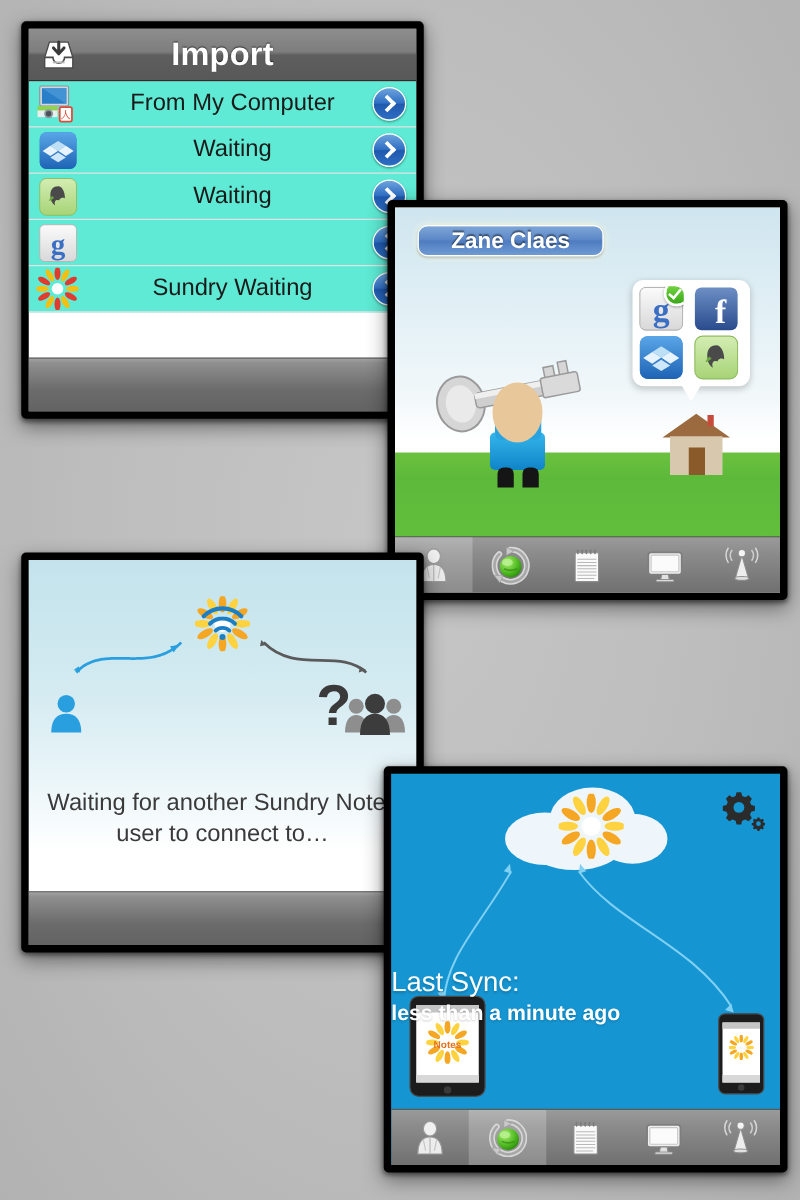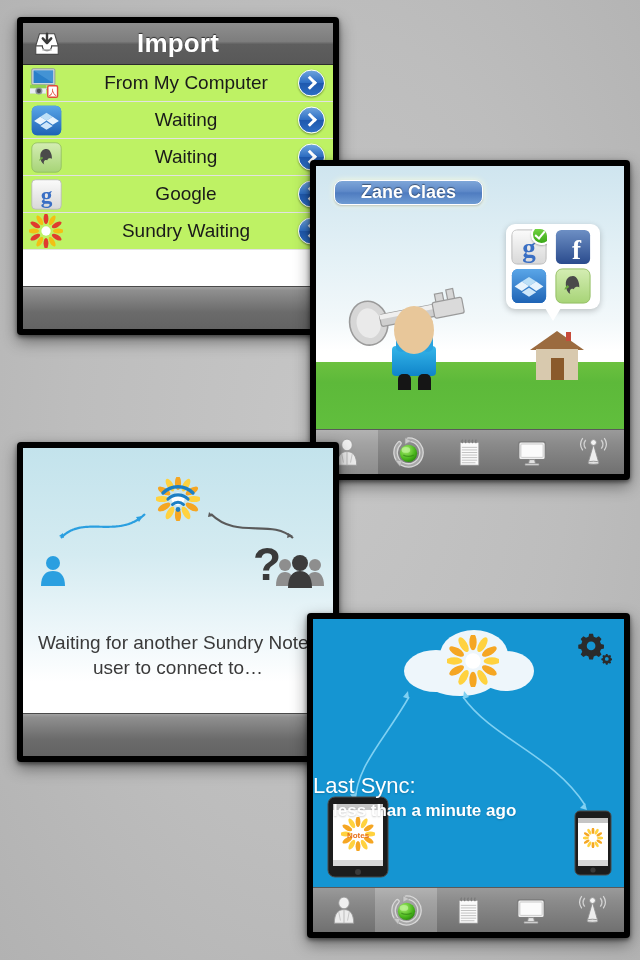--- a/index.html
+++ b/index.html
@@ -26,21 +26,21 @@
     display:flex;align-items:center;justify-content:center;
   }
   .navbar .title{
     color:#fff;font-size:26px;font-weight:bold;
     text-shadow:0 -1px 1px rgba(0,0,0,.65);
     letter-spacing:.2px;
   }
   .nav-icon{position:absolute;left:9px;top:50%;transform:translateY(-50%);width:30px;height:30px;}
 
   
-  .list{background:#bef264;}
+  .list{background:#5eead4;}
   .list-row{
     position:relative;display:flex;align-items:center;height:36px;
     border-bottom:1px solid #e2e2e2;
   }
   .list-row .ico{width:42px;height:34px;margin-left:2px;display:flex;align-items:center;justify-content:center;flex:0 0 42px;}
   .list-row .lbl{
     flex:1;text-align:center;font-size:19px;color:#1a1a1a;
     margin-left:-10px;margin-right:18px;white-space:nowrap;
   }
   .disclose{
@@ -114,21 +114,21 @@
     position:absolute;left:14px;right:14px;bottom:34px;text-align:center;
     font-size:19px;color:#3a3a3a;line-height:25px;
   }
 
   
   .sync-body{position:absolute;left:0;right:0;top:0;bottom:44px;background:#1595d2;}
   .sync-label{
     position:absolute;left:0;right:0;top:154px;text-align:left;color:#fff;
   }
   .sync-label .l1{font-size:22px;display:block;line-height:26px;text-shadow:0 1px 2px rgba(0,0,0,.2);}
-  .sync-label .l2{font-size:17px;font-weight:bold;display:block;line-height:24px;text-shadow:0 1px 2px rgba(0,0,0,.2);padding-left:20px;}
+  .sync-label .l2{font-size:17px;font-weight:bold;display:block;line-height:24px;text-shadow:0 1px 2px rgba(0,0,0,.2);}
   .gears{position:absolute;right:12px;top:12px;width:38px;height:34px;}
   svg{display:block;}
 </style>
 </head>
 <body>
 
 <svg width="0" height="0" style="position:absolute" aria-hidden="true">
 <defs>
 
   <symbol id="s-inbox" viewBox="0 0 32 32">
@@ -391,21 +391,20 @@
         <span class="lbl">Waiting</span>
         <span class="disclose"></span>
       </div>
 
       <div class="list-row">
         <span class="ico">
           <svg width="31" height="31">
               <use href="#s-google"></use>
             </svg>
         </span>
-        <span class="lbl">Google</span>
         <span class="disclose"></span>
       </div>
 
       <div class="list-row">
         <span class="ico">
           <svg width="34" height="34">
               <use href="#s-flower-red"></use>
             </svg>
         </span>
         <span class="lbl">Sundry Waiting</span>

